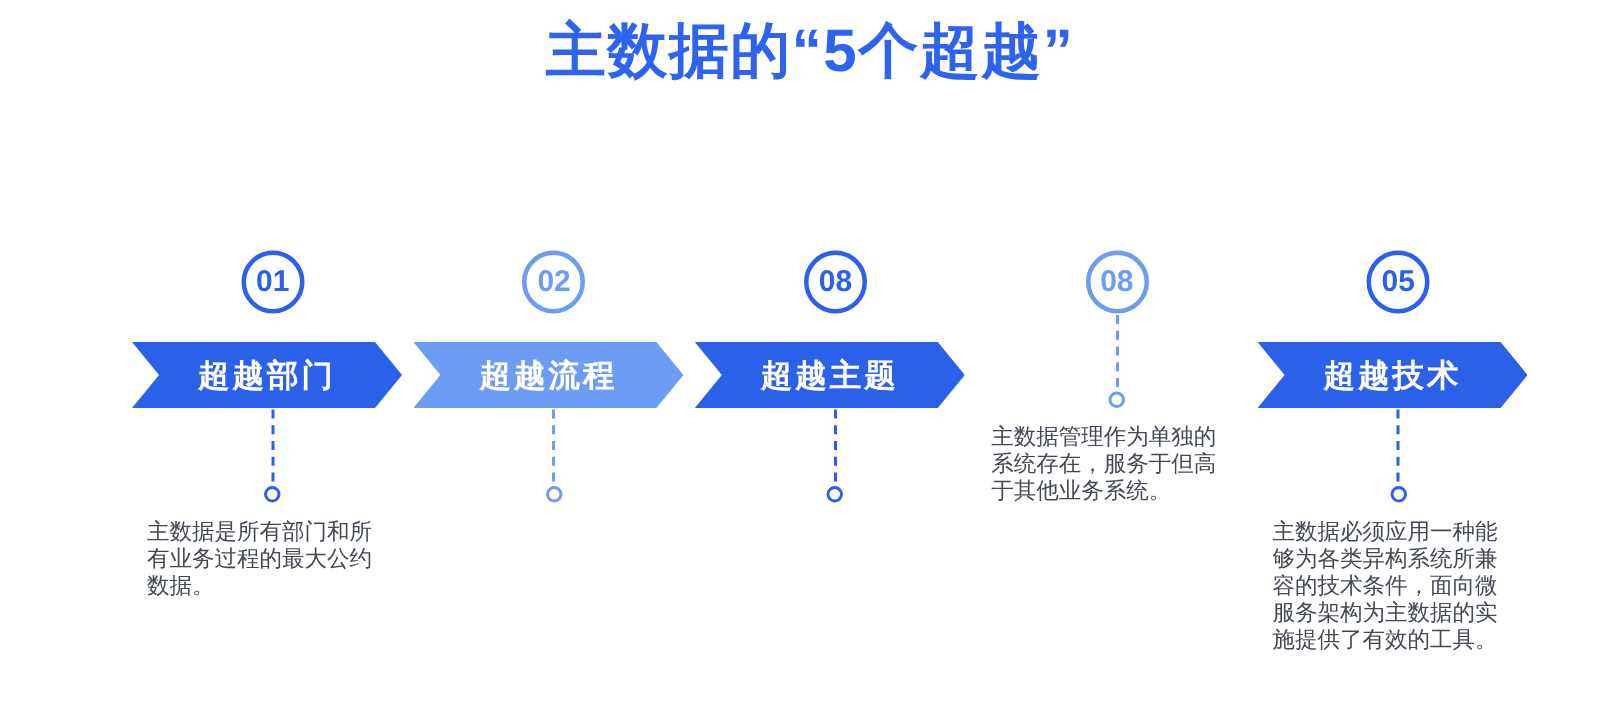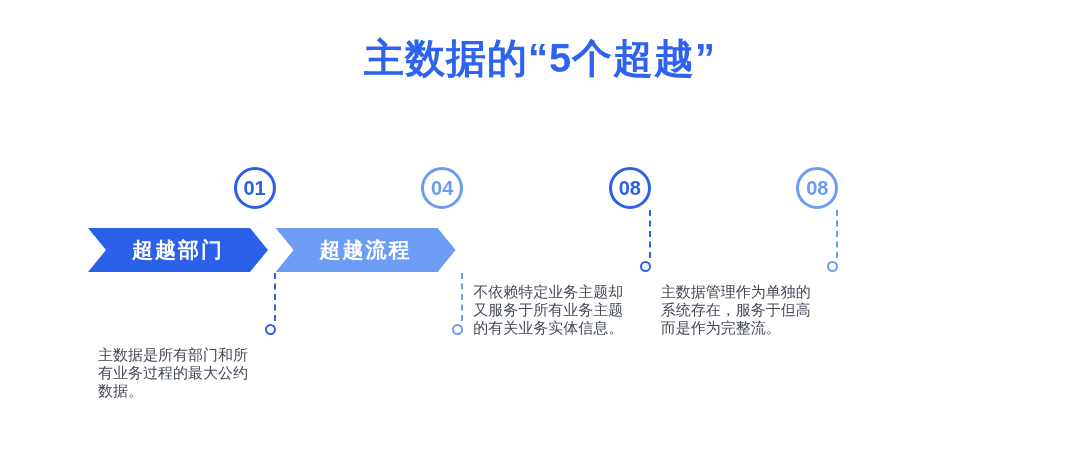--- a/index.html
+++ b/index.html
@@ -17,21 +17,21 @@
   }
   .canvas {
     position: relative;
     width: 1080px;
     height: 471px;
     background: var(--background);
     overflow: hidden;
   }
   .title {
     position: absolute;
-    top: 32px;
+    top: 8px;
     left: 0;
     width: 100%;
     text-align: center;
     font-size: 40px;
     line-height: 52px;
     font-weight: bold;
     color: var(--title-blue);
     letter-spacing: 1px;
   }
   .columns {
@@ -39,21 +39,21 @@
     left: 88px;
     top: 0;
     width: 940px;
     height: 471px;
     display: flex;
   }
   .col {
     width: 187.6px;
     display: flex;
     flex-direction: column;
-    align-items: flex-end;
+    align-items: center;
   }
   .badge {
     margin-top: 167px;
     width: 42px;
     height: 42px;
     border-radius: 50%;
     border: 3px solid var(--dark-blue);
     background: var(--background);
     display: flex;
     align-items: center;
@@ -128,46 +128,61 @@
       </div>
       <div class="connector-line"></div>
       <div class="connector-dot"></div>
       <p class="desc">主数据是所有部门和所
 有业务过程的最大公约
 数据。</p>
     </div>
 
     <div class="col light">
       <div class="badge">
-        <span>04</span>
+        <span>02</span>
       </div>
       <div class="banner">
         <span class="banner-label">超越流程</span>
       </div>
       <div class="connector-line"></div>
       <div class="connector-dot"></div>
     </div>
 
     <div class="col dark">
       <div class="badge">
         <span>08</span>
       </div>
+      <div class="banner">
+        <span class="banner-label">超越主题</span>
+      </div>
       <div class="connector-line"></div>
       <div class="connector-dot"></div>
-      <p class="desc">不依赖特定业务主题却
-又服务于所有业务主题
-的有关业务实体信息。</p>
     </div>
 
     <div class="col light">
       <div class="badge">
         <span>08</span>
       </div>
       <div class="connector-line"></div>
       <div class="connector-dot"></div>
       <p class="desc">主数据管理作为单独的
 系统存在，服务于但高
-而是作为完整流。</p>
+于其他业务系统。</p>
     </div>
 
+    <div class="col dark">
+      <div class="badge">
+        <span>05</span>
+      </div>
+      <div class="banner">
+        <span class="banner-label">超越技术</span>
+      </div>
+      <div class="connector-line"></div>
+      <div class="connector-dot"></div>
+      <p class="desc">主数据必须应用一种能
+够为各类异构系统所兼
+容的技术条件，面向微
+服务架构为主数据的实
+施提供了有效的工具。</p>
+    </div>
 
   </div>
 </div>
 
 </body></html>

